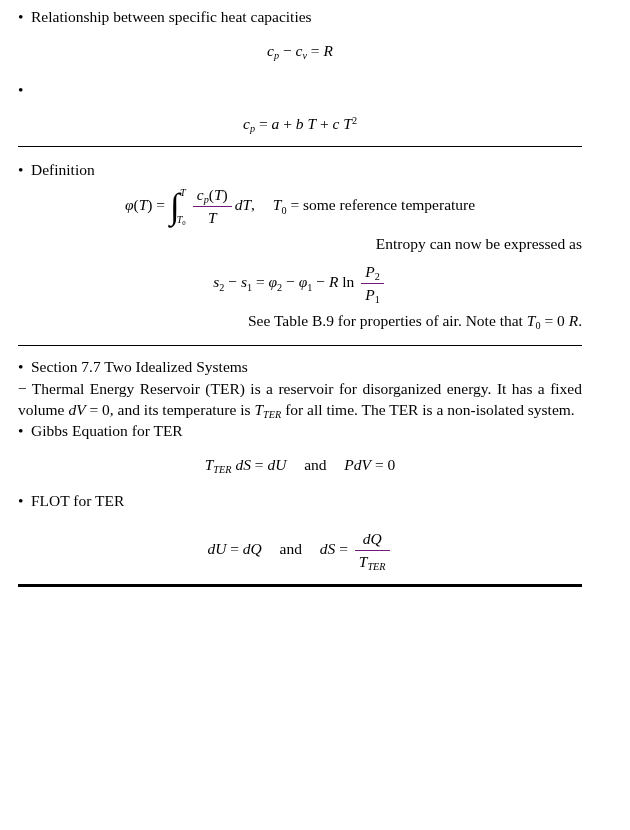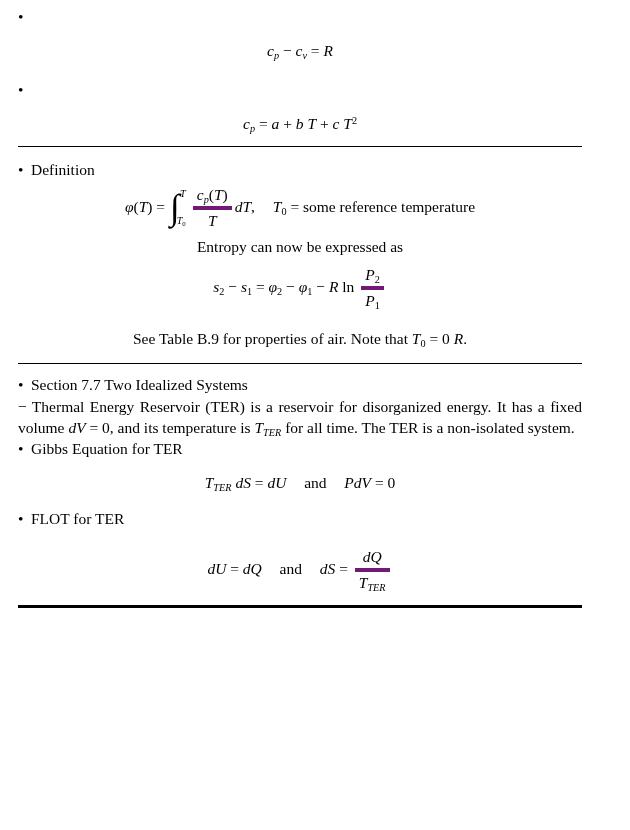--- a/index.html
+++ b/index.html
@@ -7,51 +7,52 @@
   .page {
     width: 630px; height: 830px;
     background: #ffffff; color: #000000;
     font-family: "Liberation Serif", "DejaVu Serif", serif;
     font-size: 15.5px; line-height: 21px;
     padding: 6px 48px 0 18px;
     overflow: hidden;
   }
   .bullet-item { display: flex; line-height: 22px; }
   .bullet { width: 13px; flex: none; }
-  .para { text-align: center; }
+  .para { text-align: right; }
   .para.just { text-align: justify; }
   .equation { text-align: center; white-space: nowrap; }
   .equation span { white-space: pre; }
   .mi { font-style: italic; }
   sub, sup { font-size: 0.66em; line-height: 0; }
   sub { vertical-align: -0.34em; }
   sup { vertical-align: 0.52em; }
   .frac { display: inline-block; vertical-align: middle; text-align: center; margin: 0 3px; line-height: 20px; }
-  .frac .num { display: block; padding: 0 4px 1px; border-bottom: 4px solid #701a75; }
+  .frac .num { display: block; padding: 0 4px 1px; border-bottom: 1px solid #701a75; }
   .frac .den { display: block; padding: 1px 4px 0; }
   .intwrap { display: inline-flex; align-items: stretch; vertical-align: middle; height: 2.8em; margin: 0 4px 0 1px; }
   .intsign { font-size: 2.3em; line-height: 1.05; align-self: center; }
   .intlims { display: flex; flex-direction: column; justify-content: space-between; font-size: 0.66em; line-height: 1.2; padding: 2px 0; }
   .intup { align-self: flex-end; }
   .intlo { align-self: flex-start; margin-left: -3px; }
   .qsp { display: inline-block; width: 1.15em; }
   .rule { border: none; border-top: 1px solid #000000; }
   .rule.thick { border-top: 3px solid #000000; }
   .mt2 { margin-top: 17px; }  .mt4 { margin-top: 4px; }  .mt5 { margin-top: 5px; }
-  .mt7 { margin-top: 17px; }  .mt8 { margin-top: 8px; }  .mt10 { margin-top: 10px; }
+  .mt7 { margin-top: 5px; }  .mt8 { margin-top: 8px; }  .mt10 { margin-top: 10px; }
   .mt12 { margin-top: 12px; font-family: Liberation Serif, serif; } .mt14 { margin-top: 14px; } .mt15 { margin-top: 15px; }
   .mt18 { margin-top: 18px; }
 </style>
 </head>
 <body>
 
 <div class="page">
 
   <div class="bullet-item">
     <span class="bullet">•</span>
+    <span>Relationship between specific heat capacities</span>
   </div>
 
   <div class="equation mt12"><span class="mi">c</span><sub><span class="mi">p</span></sub><span> − </span><span class="mi">c</span><sub><span class="mi">v</span></sub><span> = </span><span class="mi">R</span></div>
 
   <div class="bullet-item mt18">
     <span class="bullet">•</span>
   </div>
 
   <div class="equation mt12"><span class="mi">c</span><sub><span class="mi">p</span></sub><span> = </span><span class="mi">a</span><span> + </span><span class="mi">b T</span><span> + </span><span class="mi">c T</span><sup><span>2</span></sup></div>
 

